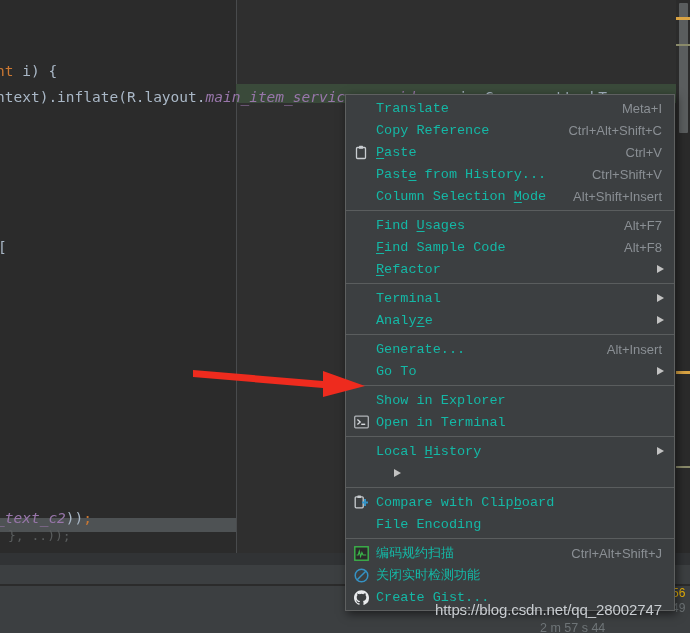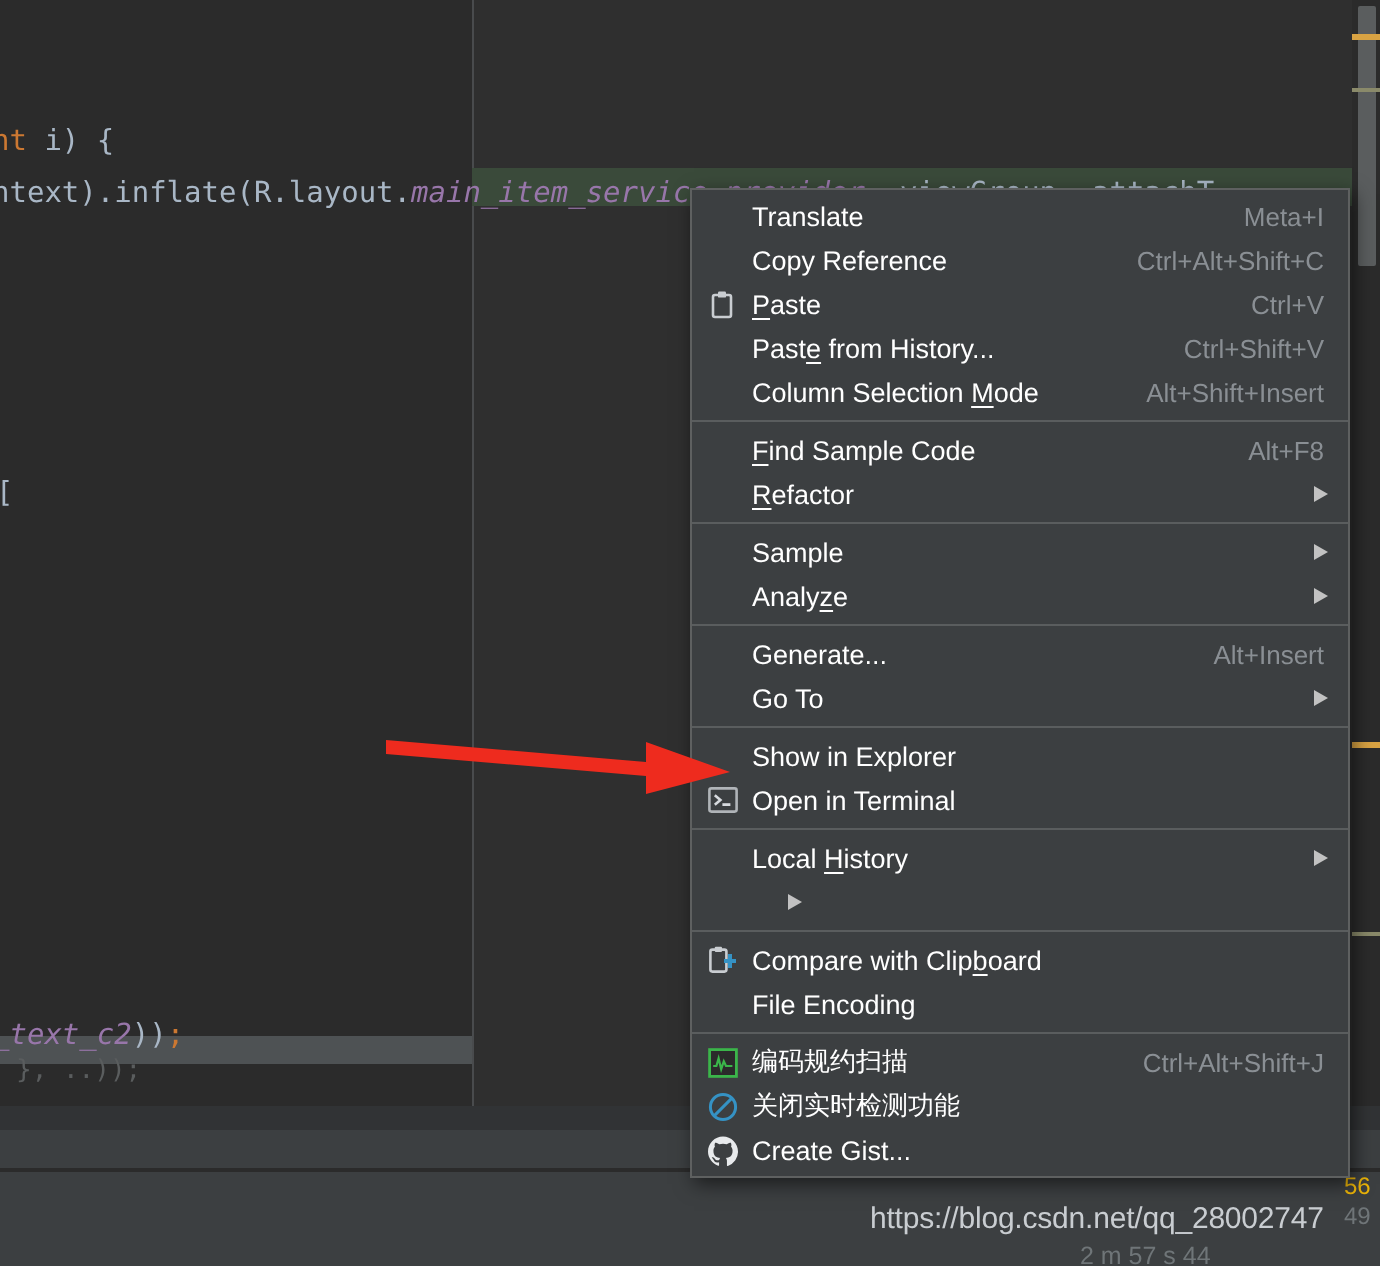--- a/index.html
+++ b/index.html
@@ -88,23 +88,23 @@
     cursor: default;
     white-space: nowrap;
   }
   .mi-icon {
     width: 18px; min-width: 18px; height: 16px;
     display: flex; align-items: center; justify-content: center;
     margin-right: 6px;
   }
   .mi-label {
     flex: 1 1 auto;
-    color: #ffffff;
+    color: #14b8a6;
     font-size: 13.5px;
-    font-family: Liberation Sans, sans-serif;
+    font-family: Liberation Mono, monospace;
   }
   .mi-label.cjk { font-size: 13px; }
   .mi-short {
     color: #8a8f94;
     font-size: 13px;
     margin-left: 22px;
     padding-right: 4px;
   }
   .mi-arrow {
     width: 9px; height: 9px; margin-left: 16px; margin-right: 2px;
@@ -212,32 +212,37 @@
         <span class="mi-short">Ctrl+Shift+V</span>
       </div>
       <div class="mi">
         <span class="mi-icon"></span>
         <span class="mi-label">Column Selection <span class="u">M</span>ode</span>
         <span class="mi-short">Alt+Shift+Insert</span>
       </div>
       <div class="mi-sep"></div>
       <div class="mi">
         <span class="mi-icon"></span>
+        <span class="mi-label">Find <span class="u">U</span>sages</span>
+        <span class="mi-short">Alt+F7</span>
+      </div>
+      <div class="mi">
+        <span class="mi-icon"></span>
         <span class="mi-label"><span class="u">F</span>ind Sample Code</span>
         <span class="mi-short">Alt+F8</span>
       </div>
       <div class="mi">
         <span class="mi-icon"></span>
         <span class="mi-label"><span class="u">R</span>efactor</span>
         <span class="mi-arrow"></span>
       </div>
       <div class="mi-sep"></div>
       <div class="mi">
         <span class="mi-icon"></span>
-        <span class="mi-label">Sample</span>
+        <span class="mi-label">Terminal</span>
         <span class="mi-arrow"></span>
       </div>
       <div class="mi">
         <span class="mi-icon"></span>
         <span class="mi-label">Analy<span class="u">z</span>e</span>
         <span class="mi-arrow"></span>
       </div>
       <div class="mi-sep"></div>
       <div class="mi">
         <span class="mi-icon"></span>

